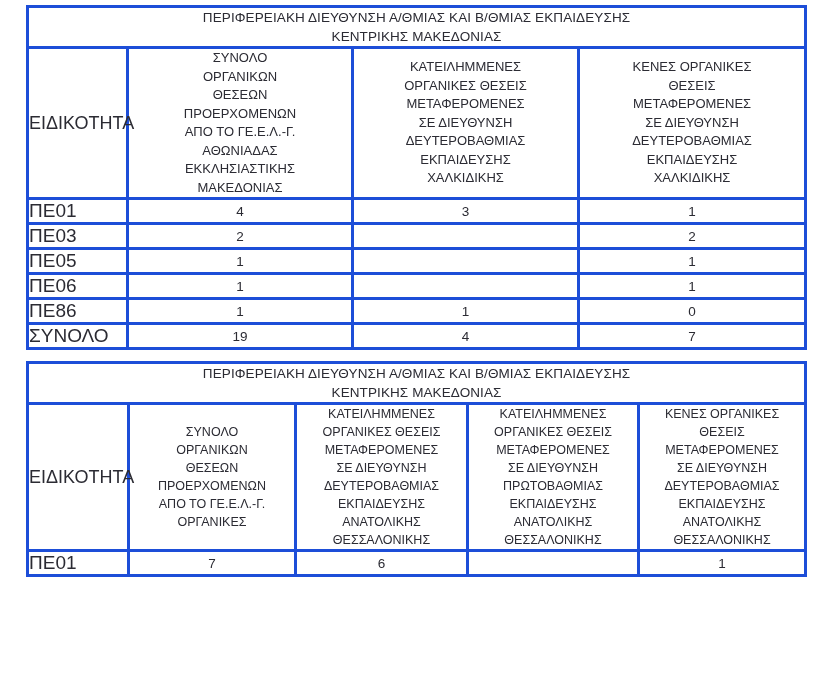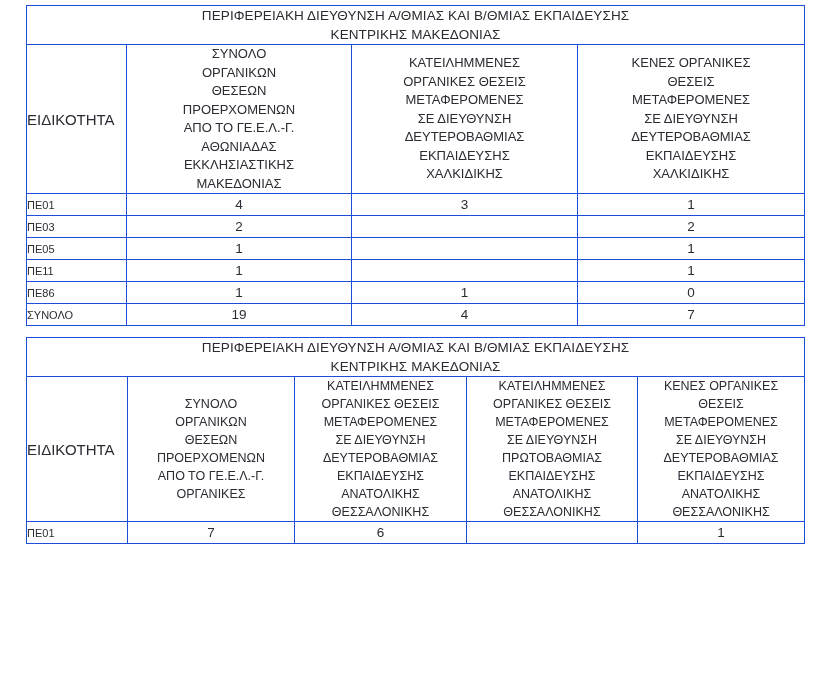--- a/index.html
+++ b/index.html
@@ -24,21 +24,21 @@
     padding: 5px 26px 0 26px;
   }
   table.doc-table {
     border-collapse: collapse;
     table-layout: fixed;
     width: 778px;
     background: #ffffff;
   }
   table.doc-table td,
   table.doc-table th {
-    border: 1px solid #1d4ed8;
+    border: 3px solid #1d4ed8;
     padding: 0;
     font-weight: normal;
     color: #2b2b33;
     vertical-align: middle;
     background: #ffffff;
   }
   
   table.doc-table {
     border: 1px solid #55555c;
   }
@@ -54,28 +54,28 @@
   .colhead {
     text-align: center;
     font-size: 13px;
     line-height: 18.5px;
     padding: 6px 3px 7px 3px;
   }
   .colhead .ln { display: block; white-space: nowrap; }
 
   .spec-head {
     text-align: left;
-    font-size: 15px;
+    font-size: 18px;
     padding-left: 5px;
     white-space: nowrap;
   }
 
   .row-label {
     text-align: left;
-    font-size: 11px;
+    font-size: 19px;
     padding: 2px 0 3px 5px;
     white-space: nowrap;
     height: 21px;
   }
   .num {
     text-align: center;
     font-size: 13.5px;
     padding: 2px 0 3px 0;
     height: 21px;
   }
@@ -163,21 +163,21 @@
         <td class="num"></td>
         <td class="num">2</td>
       </tr>
       <tr>
         <td class="row-label">ΠΕ05</td>
         <td class="num">1</td>
         <td class="num"></td>
         <td class="num">1</td>
       </tr>
       <tr>
-        <td class="row-label">ΠΕ11</td>
+        <td class="row-label">ΠΕ06</td>
         <td class="num">1</td>
         <td class="num"></td>
         <td class="num">1</td>
       </tr>
       <tr>
         <td class="row-label">ΠΕ86</td>
         <td class="num">1</td>
         <td class="num">1</td>
         <td class="num">0</td>
       </tr>

